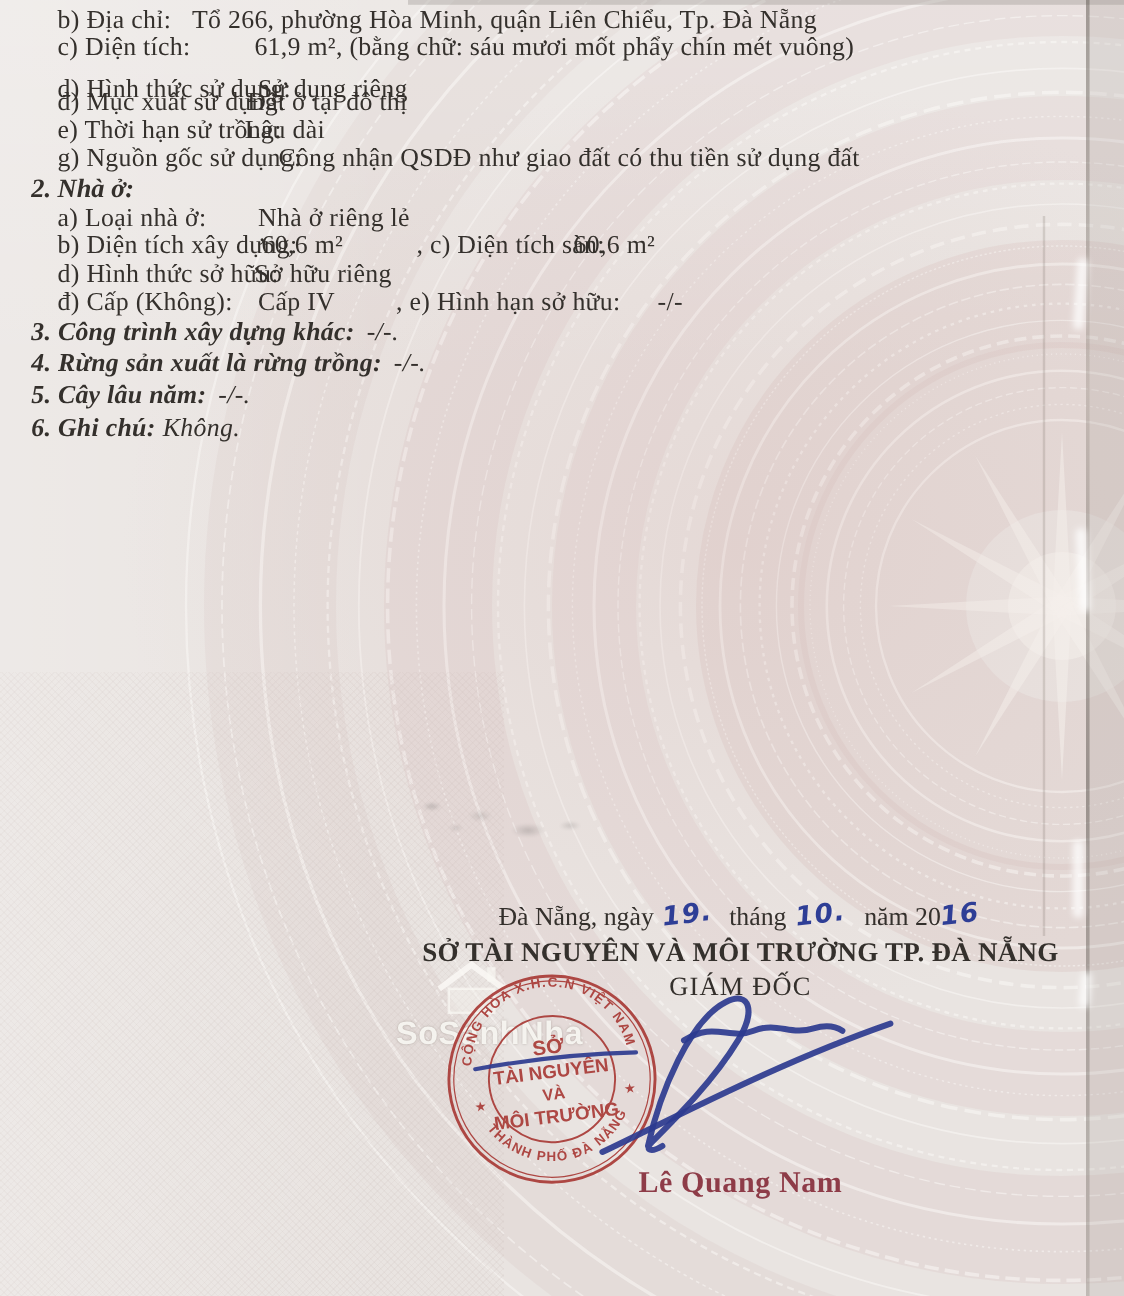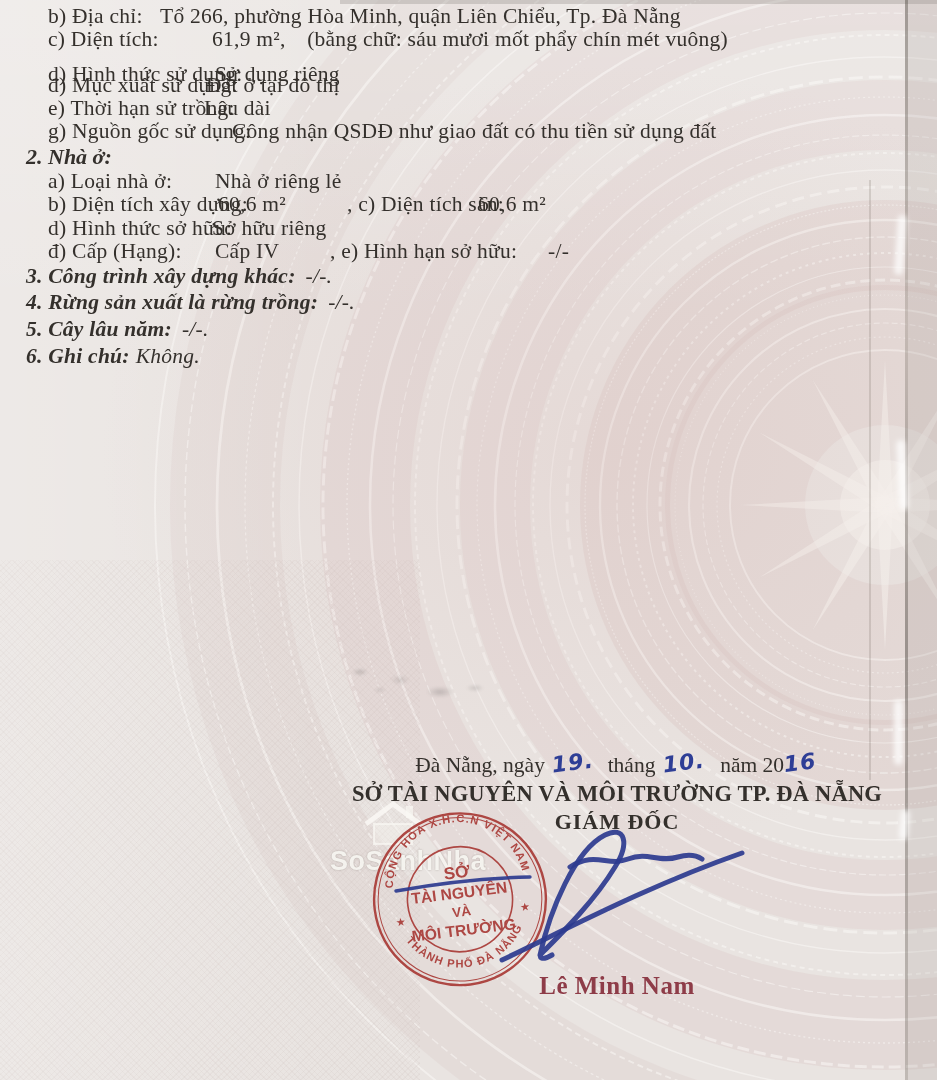--- a/index.html
+++ b/index.html
@@ -35,21 +35,21 @@
   .sec{position:absolute;left:26px;font-weight:bold;font-style:italic;font-size:22px;white-space:nowrap;}
 
   
   .sign-block{position:absolute;left:302px;top:748px;width:630px;z-index:2;text-align:center;}
   .date-line{position:absolute;top:4px;width:100%;font-size:21.5px;white-space:nowrap;}
   .hand{
     display:inline-block;font-family:"DejaVu Sans",sans-serif;font-style:italic;font-weight:bold;
     color:#2e3e96;font-size:22px;transform:rotate(-7deg) translateY(-2px);letter-spacing:1px;margin:0 2px;
   }
   .authority{position:absolute;top:33px;width:100%;font-weight:bold;font-size:22.5px;letter-spacing:.2px;white-space:nowrap;}
-  .gd-title{position:absolute;top:61px;width:100%;font-weight:bold;font-size:22px;letter-spacing:1px;}
+  .gd-title{position:absolute;top:61px;width:100%;font-weight:normal;font-size:22px;letter-spacing:1px;}
   .signer{position:absolute;top:224px;width:100%;font-weight:bold;font-size:25px;letter-spacing:.5px;color:#8e3c48;}
 
   
   .stamp{position:absolute;left:366px;top:808px;width:192px;height:182px;z-index:4;transform:rotate(-7deg);opacity:.92;}
   .stamp text{fill:#a93b37;font-family:"Liberation Sans","DejaVu Sans",sans-serif;font-weight:bold;}
   .stamp .arc{font-size:11px;letter-spacing:1.2px;}
   .stamp circle{stroke:#a93b37;fill:none;}
 
   
   .sig{position:absolute;left:390px;top:815px;width:370px;height:160px;z-index:5;}
@@ -149,21 +149,21 @@
 
   <div class="txt">
     <div class="ln" style="top:4px">
       <span>b) Địa chỉ:</span>
       <span class="val" style="left:112px">Tổ 266, phường Hòa Minh, quận Liên Chiểu, Tp. Đà Nẵng</span>
     </div>
     <div class="ln" style="top:27px">
       <span>c) Diện tích:</span>
       <span class="val" style="left:164px">
         <span>61,9 m²,</span>
-        <span style="margin-left:16px">(bằng chữ: sáu mươi mốt phẩy chín mét vuông)</span>
+        <span style="margin-left:0">(bằng chữ: sáu mươi mốt phẩy chín mét vuông)</span>
       </span>
     </div>
     <div class="ln" style="top:62px">
       <span>d) Hình thức sử dụng:</span>
       <span class="val" style="left:167px">Sử dụng riêng</span>
     </div>
     <div class="ln" style="top:73px">
       <span>đ) Mục xuất sử dụng:</span>
       <span class="val" style="left:158px">Đất ở tại đô thị</span>
     </div>
@@ -186,21 +186,21 @@
       <span>b) Diện tích xây dựng:</span>
       <span class="val" style="left:170px">60,6 m²</span>
       <span class="val" style="left:299px">, c) Diện tích sàn:</span>
       <span class="val" style="left:430px">60,6 m²</span>
     </div>
     <div class="ln" style="top:216px">
       <span>d) Hình thức sở hữu:</span>
       <span class="val" style="left:164px">Sở hữu riêng</span>
     </div>
     <div class="ln" style="top:239px">
-      <span>đ) Cấp (Hạng):</span>
+      <span>đ) Cấp (Không):</span>
       <span class="val" style="left:167px">Cấp IV</span>
       <span class="val" style="left:282px">, e) Hình hạn sở hữu:</span>
       <span class="val" style="left:500px">-/-</span>
     </div>
 
     <div class="ln num" style="top:264px">
       <span>3. Công trình xây dựng khác:</span><span class="val" style="font-style:italic">-/-.</span>
     </div>
     <div class="ln num" style="top:290px">
       <span>4. Rừng sản xuất là rừng trồng:</span><span class="val" style="font-style:italic">-/-.</span>
@@ -216,21 +216,21 @@
   <div class="sign-block">
     <div class="date-line">
       <span>Đà Nẵng, ngày</span>
       <span class="hand">19.</span>
       <span style="margin-left:6px">tháng</span>
       <span class="hand">10.</span>
       <span style="margin-left:8px">năm 20</span><span class="hand" style="margin-left:0">16</span>
     </div>
     <div class="authority">SỞ TÀI NGUYÊN VÀ MÔI TRƯỜNG TP. ĐÀ NẴNG</div>
     <div class="gd-title">GIÁM ĐỐC</div>
-    <div class="signer">Lê Minh Nam</div>
+    <div class="signer">Lê Quang Nam</div>
   </div>
 
   <div class="wm">
     <svg width="70" height="46" viewBox="0 0 70 46">
       <path d="M8,24 L35,4 L62,24" fill="none" stroke="rgba(250,248,244,.85)" stroke-width="5"></path>
       <rect x="16" y="24" width="38" height="20" fill="rgba(244,242,238,.4)" stroke="rgba(250,248,244,.7)" stroke-width="2"></rect>
       <rect x="48" y="6" width="7" height="12" fill="rgba(250,248,244,.7)"></rect>
     </svg>
     <span class="wm-text">SoSanhNha</span>
   </div>

